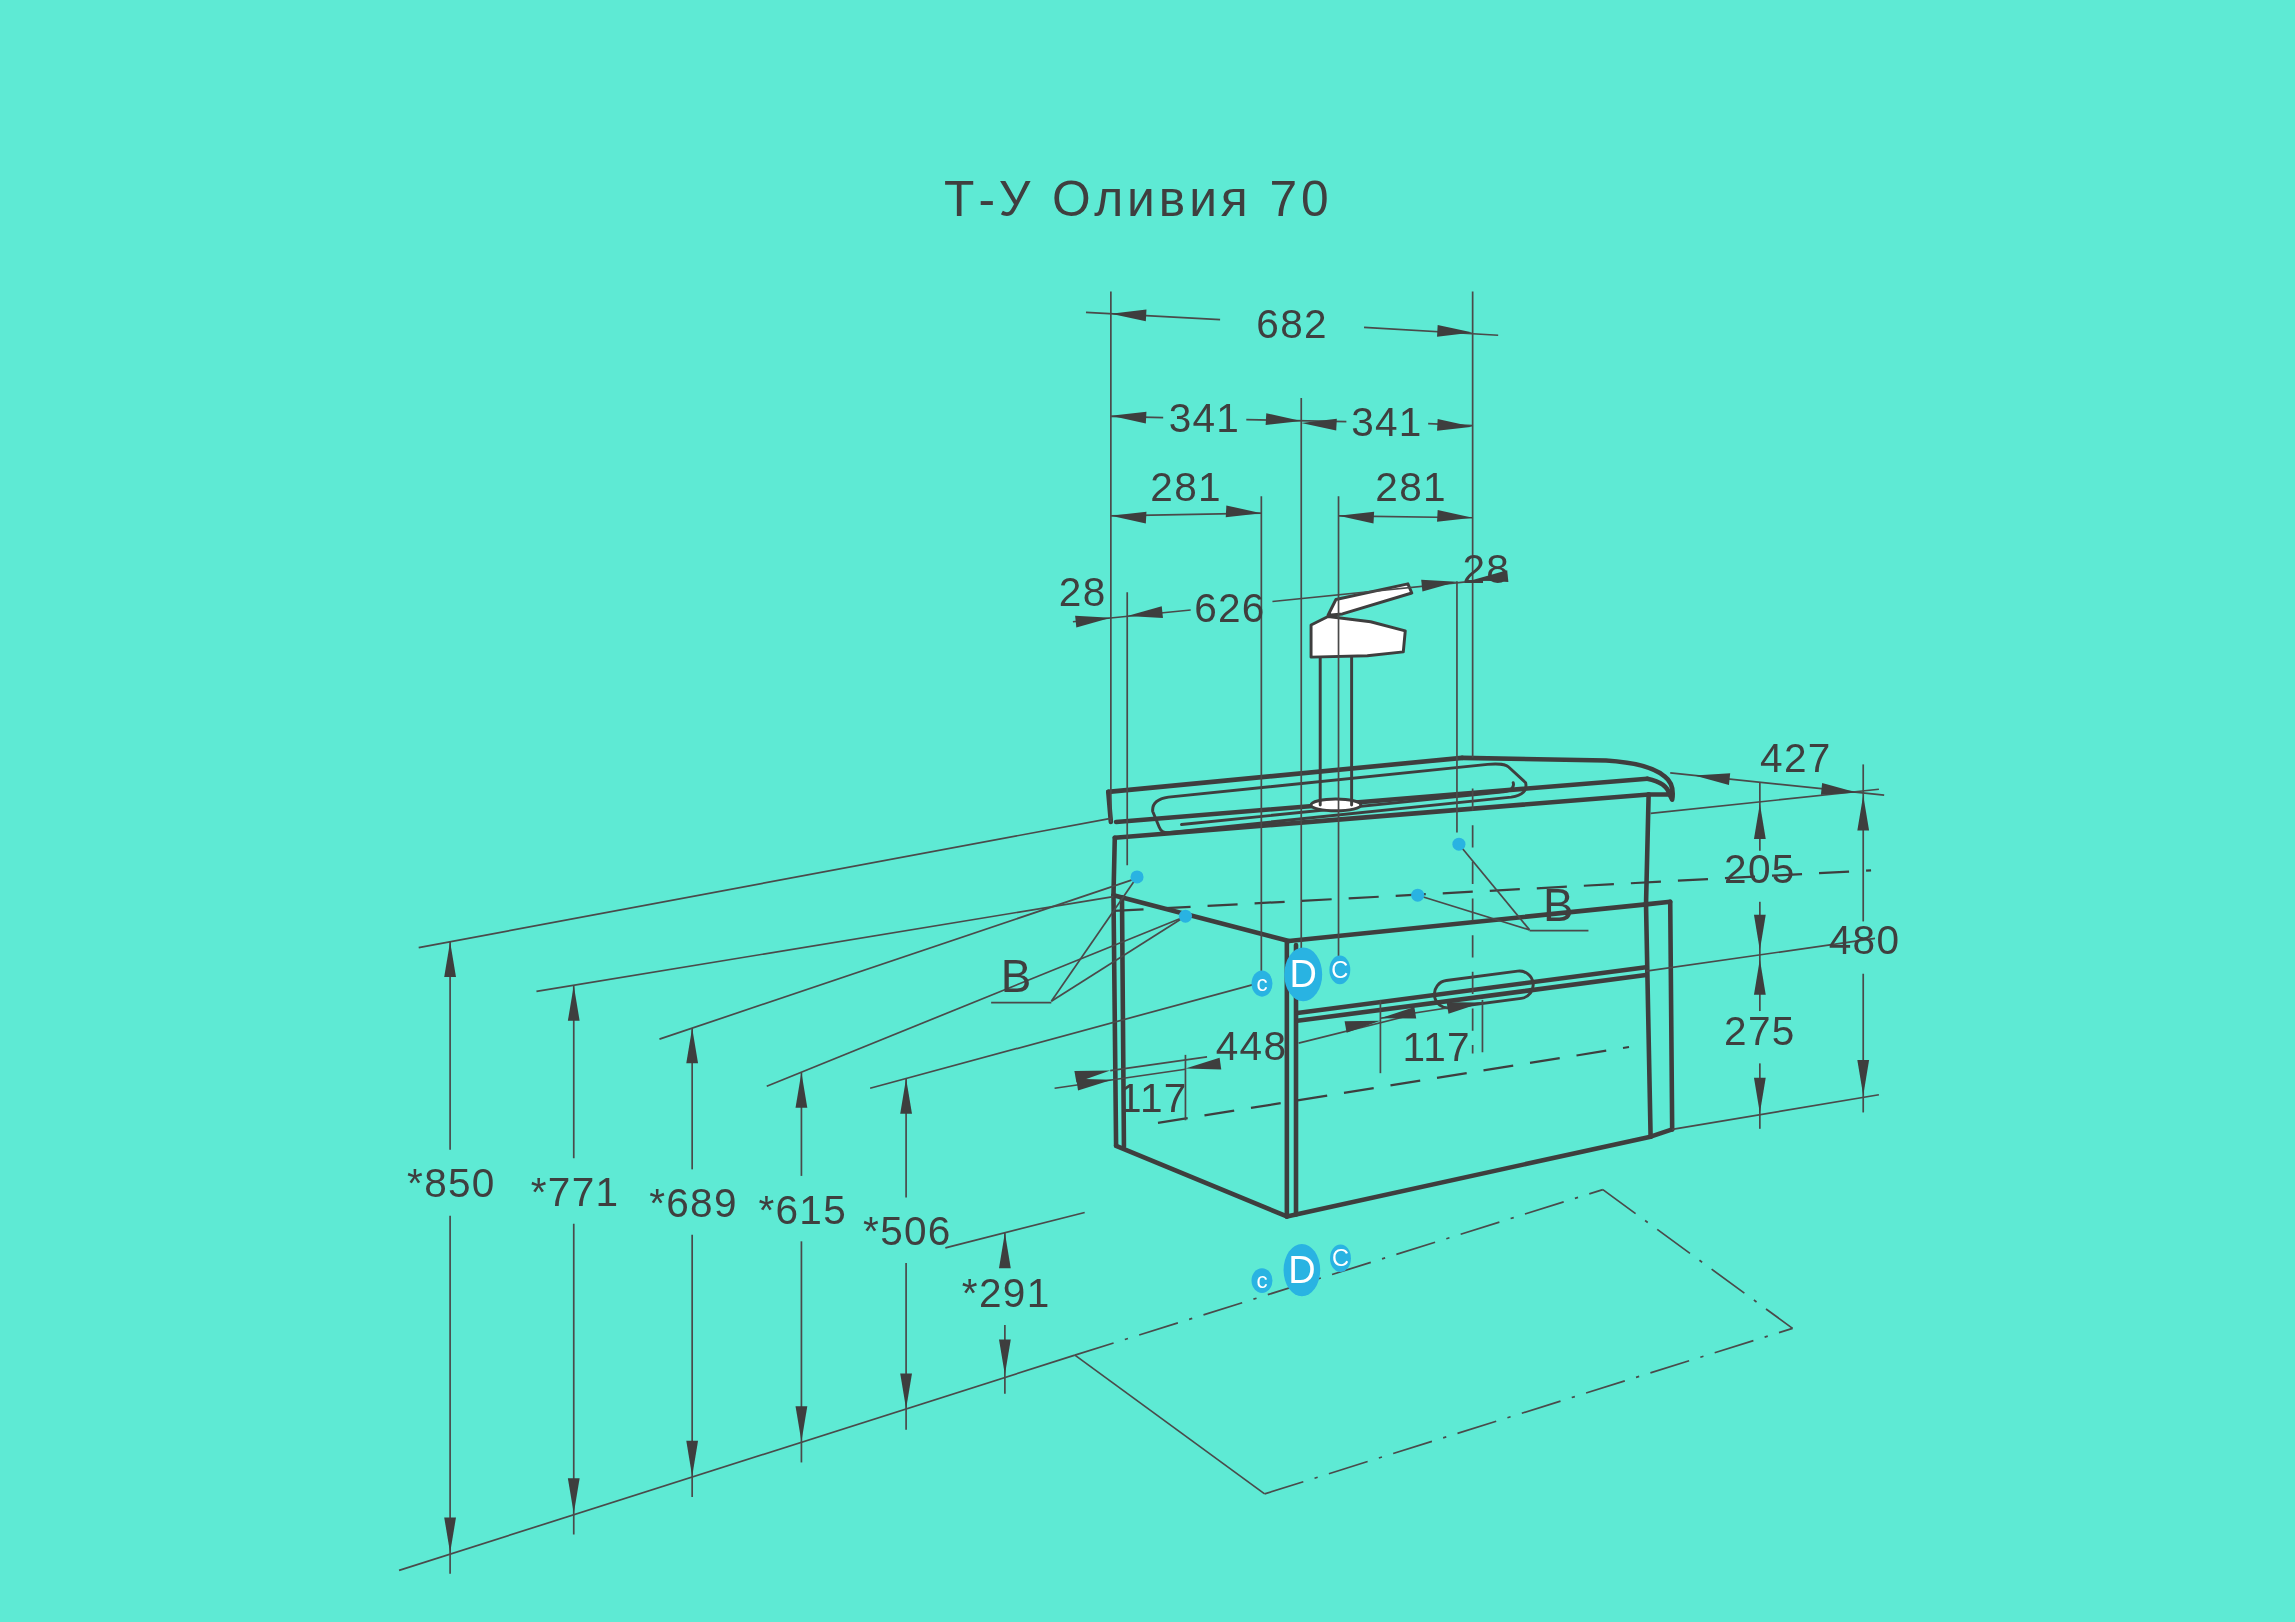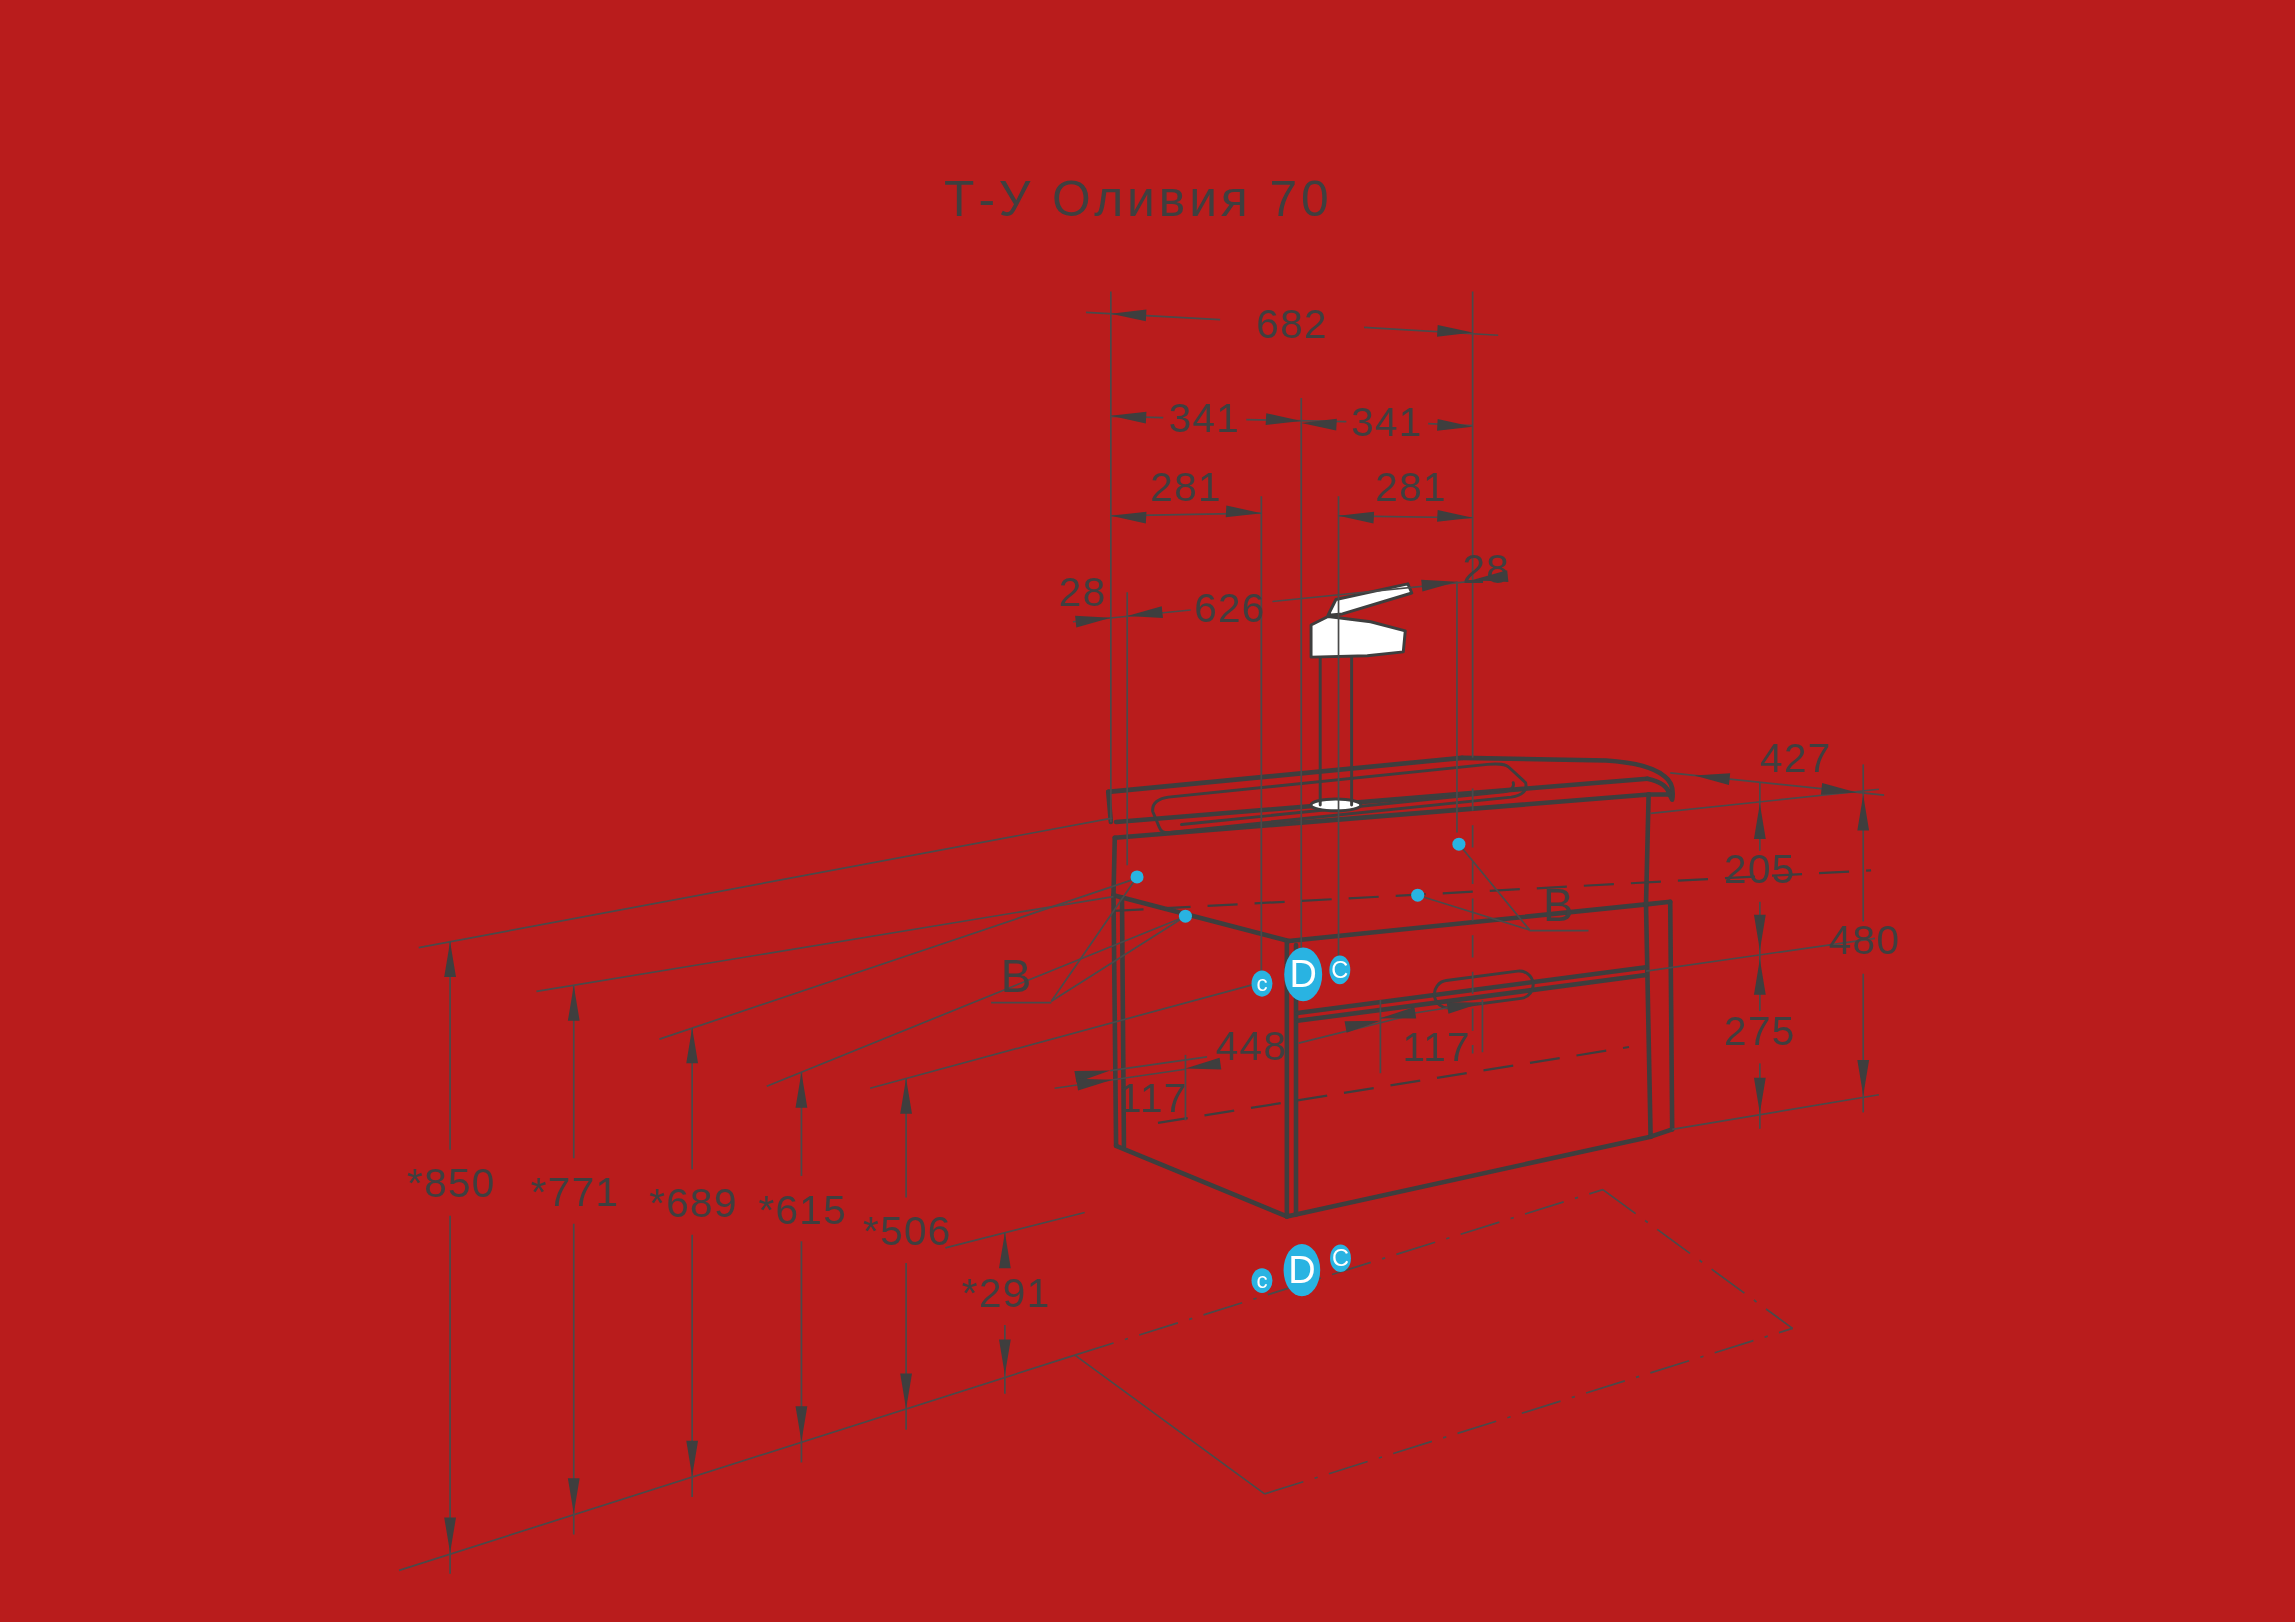--- a/index.html
+++ b/index.html
@@ -1,16 +1,16 @@
 <!DOCTYPE html>
 <html style="font-size:10.5px"><head>
 <meta charset="utf-8">
 <style>
   html,body{margin:0;padding:0;background:#ffffff;}
-  .page{width:2295px;height:1623px;position:relative;background:#b91c1c;}
+  .page{width:2295px;height:1623px;position:relative;background:#5eead4;}
   svg{display:block;}
   text{font-family:"Liberation Sans",sans-serif;font-weight:300;fill:#3f3f3f;}
   .title{font-size:76px;letter-spacing:6px;}
   .num{font-size:62px;letter-spacing:2px;text-anchor:middle;}
   .blabel{font-size:70px;text-anchor:middle;}
   .mletter{fill:#ffffff;text-anchor:middle;font-weight:400;}
   .bold{stroke:#3e3e3e;stroke-width:7;fill:none;stroke-linecap:round;stroke-linejoin:round;}
   .med{stroke:#3e3e3e;stroke-width:4.5;fill:none;stroke-linecap:round;stroke-linejoin:round;}
   .thin{stroke:#4a4a4a;stroke-width:2.6;fill:none;}
   .dash{stroke:#3e3e3e;stroke-width:3.4;fill:none;stroke-dasharray:46 26;}

